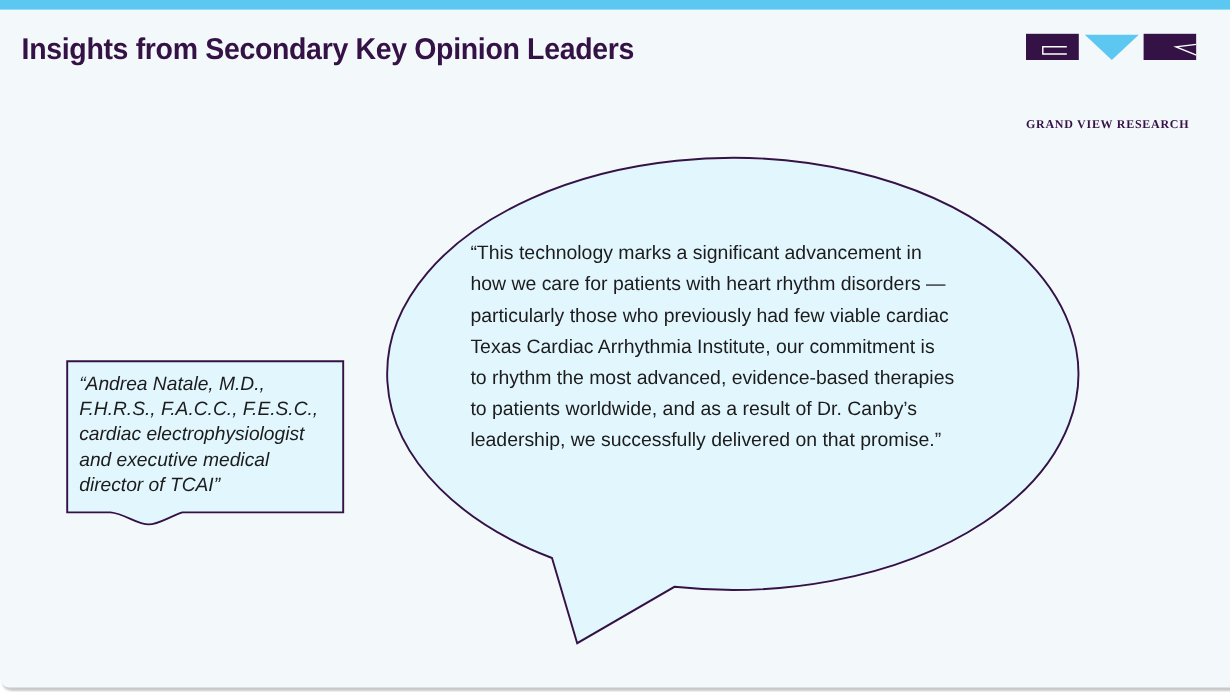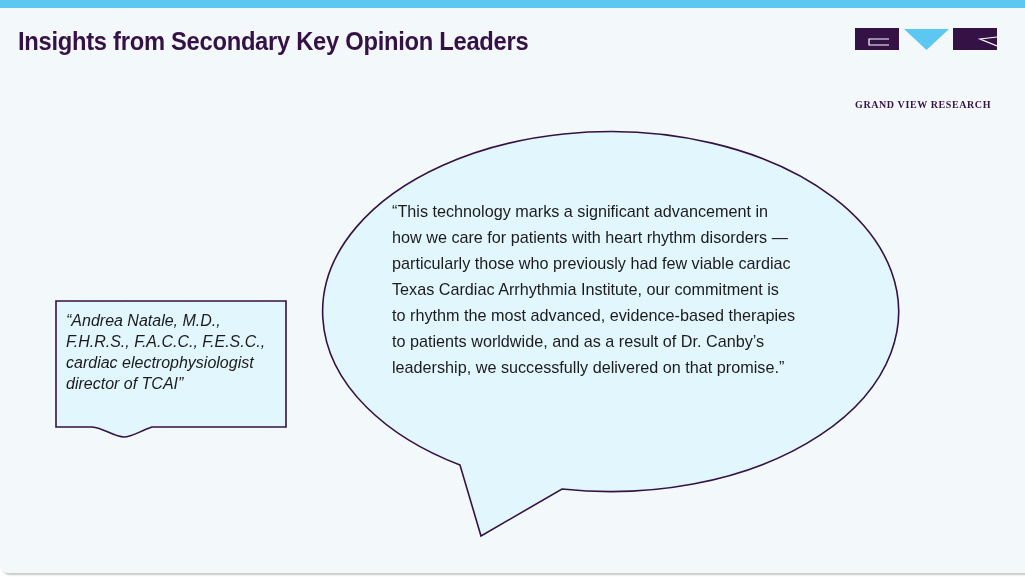--- a/index.html
+++ b/index.html
@@ -79,20 +79,21 @@
              L 152 427
              C 140 431, 132 437, 124 437
              C 114 437, 104 428, 92 427
              L 56 427 Z" fill="#e2f6fe" stroke="#351246" stroke-width="1.6"></path>
   </svg>
 
   <div class="small-quote">
     <span class="line">“Andrea Natale, M.D.,</span>
     <span class="line">F.H.R.S., F.A.C.C., F.E.S.C.,</span>
     <span class="line">cardiac electrophysiologist</span>
+    <span class="line">and executive medical</span>
     <span class="line">director of TCAI”</span>
   </div>
 
   <div class="main-quote">
     <span class="line">“This technology marks a significant advancement in</span>
     <span class="line">how we care for patients with heart rhythm disorders —</span>
     <span class="line">particularly those who previously had few viable cardiac</span>
     <span class="line">Texas Cardiac Arrhythmia Institute, our commitment is</span>
     <span class="line">to rhythm the most advanced, evidence-based therapies</span>
     <span class="line">to patients worldwide, and as a result of Dr. Canby’s</span>

